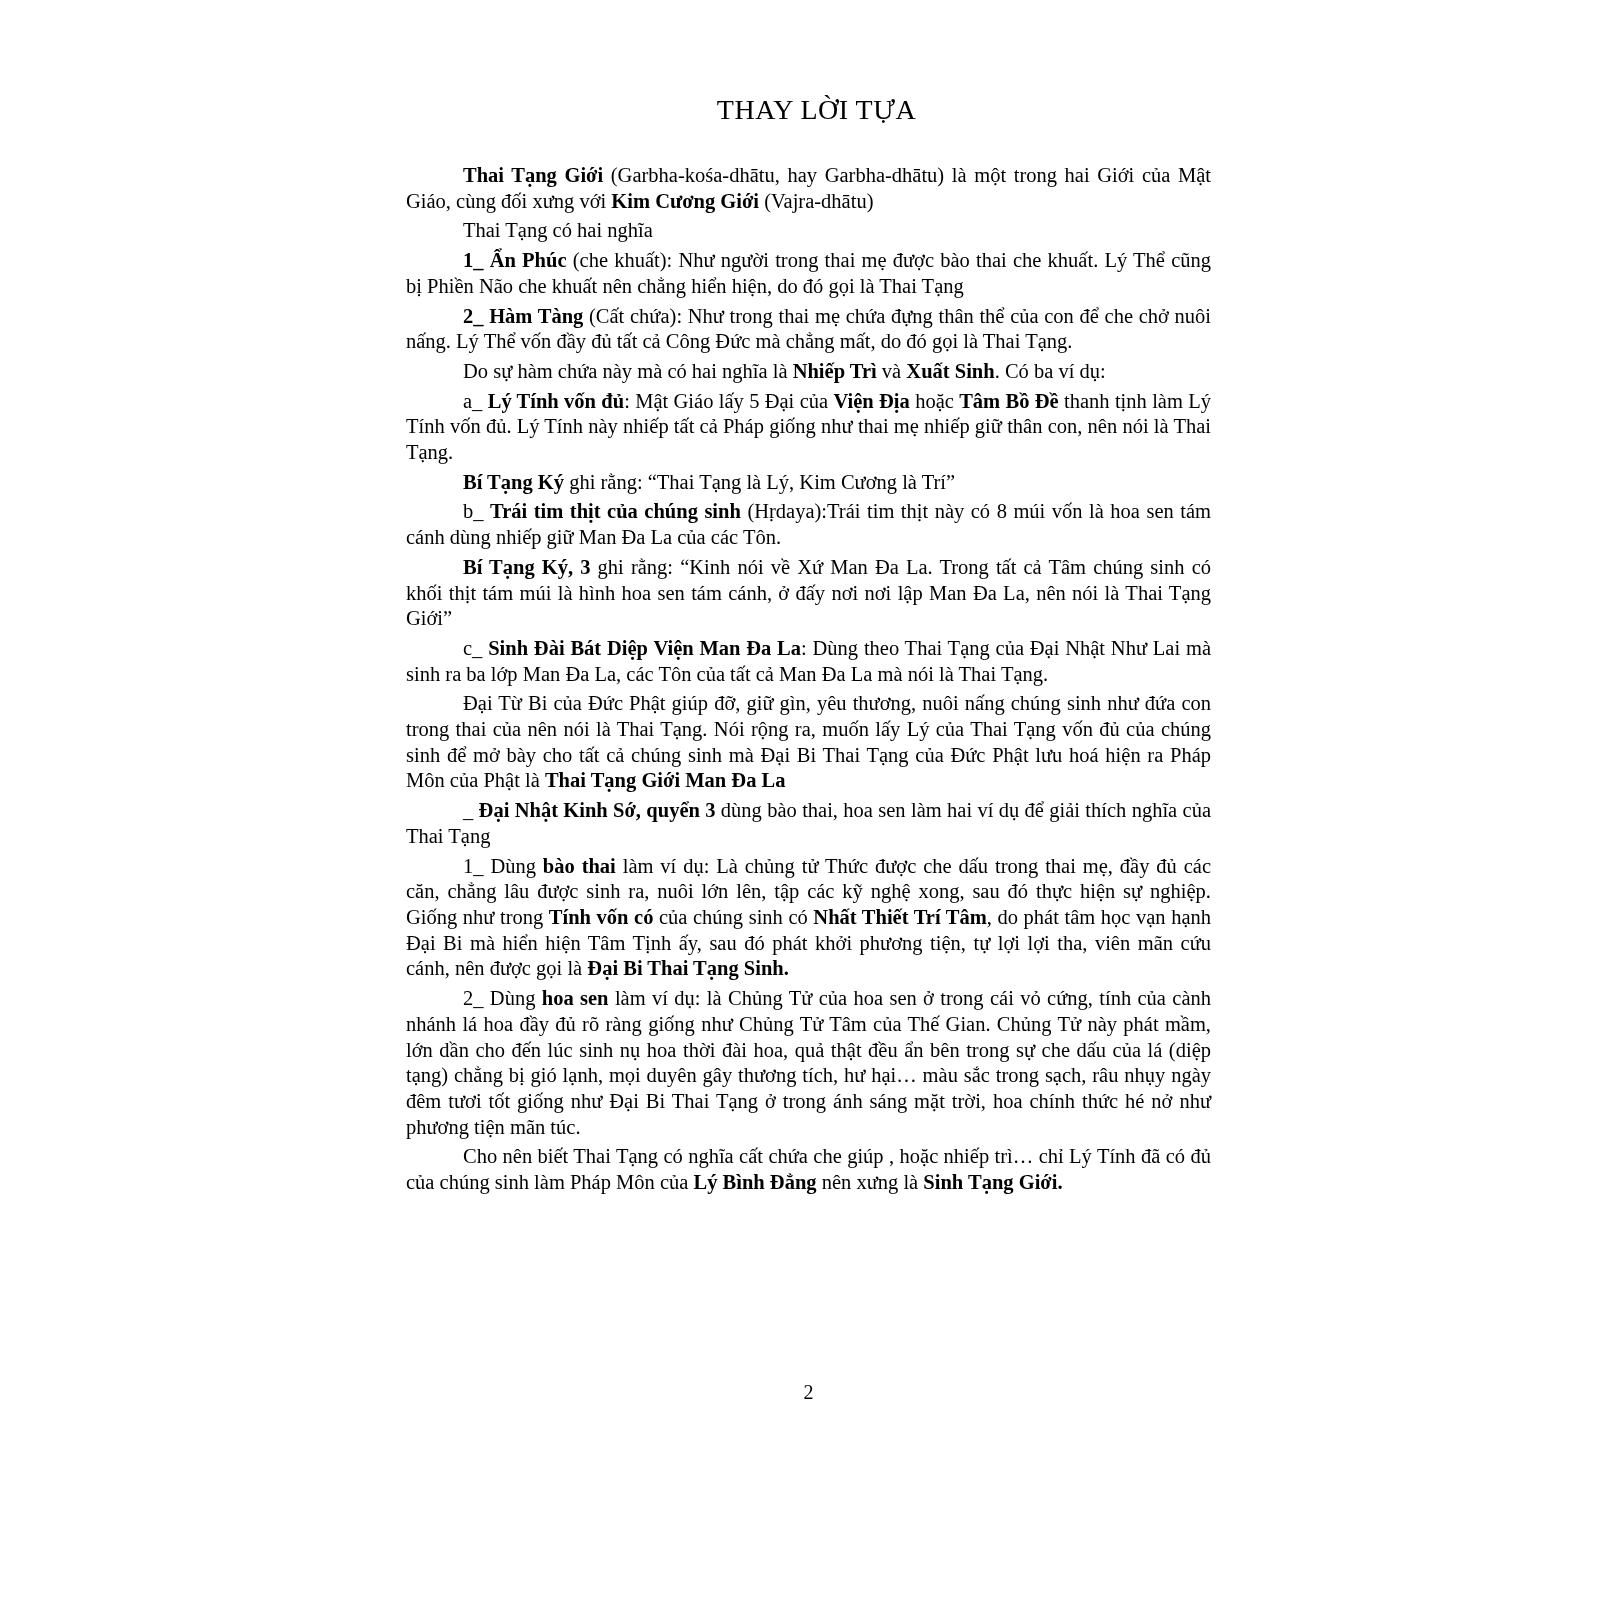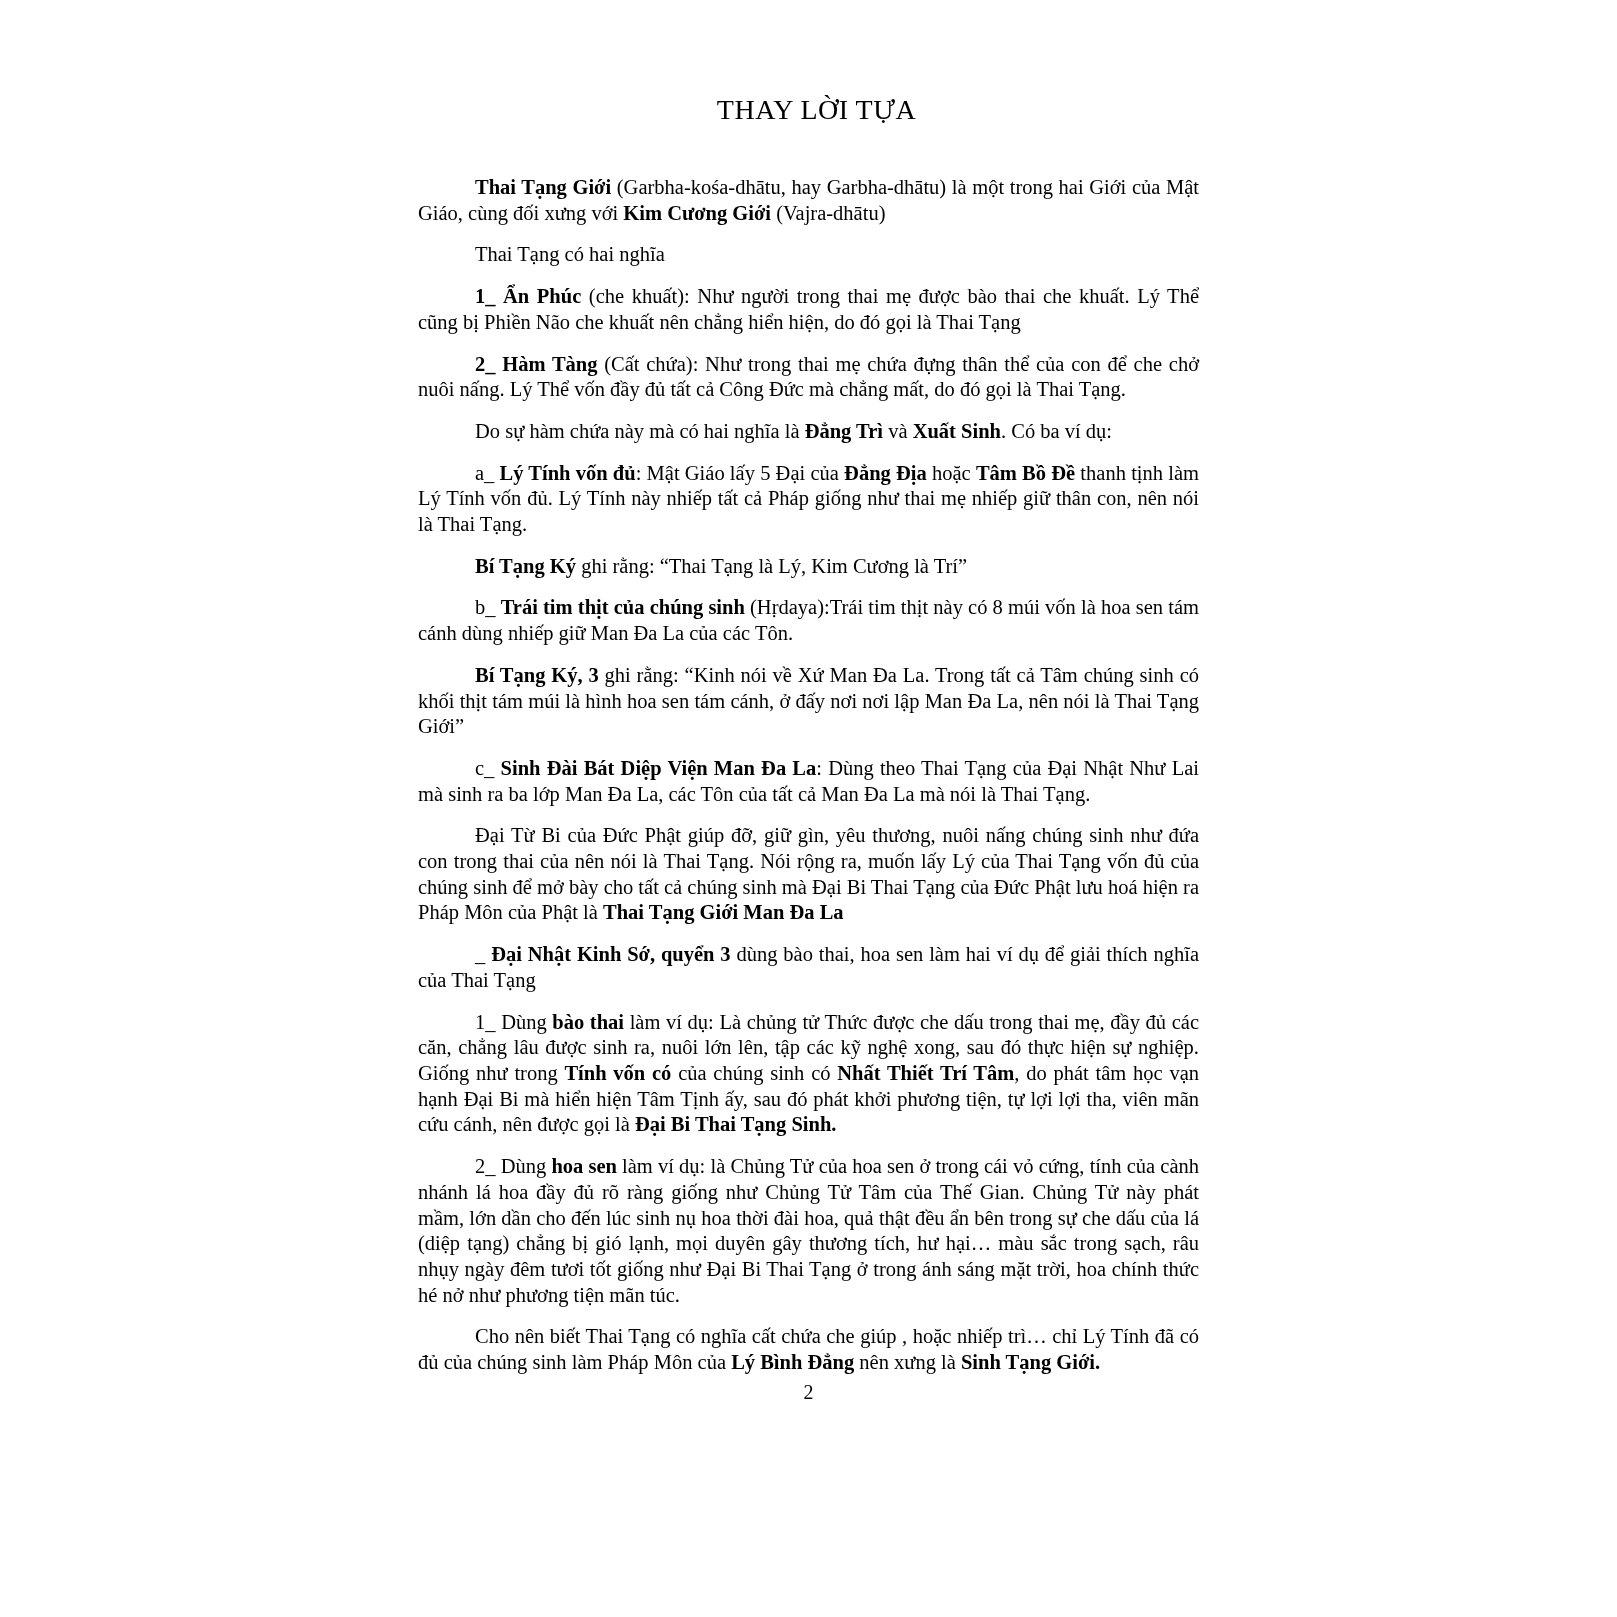--- a/index.html
+++ b/index.html
@@ -30,21 +30,21 @@
   .body-col {
     position: absolute;
     top: 159px;
     left: 402px;
     width: 813px;
     font-size: 20.5px;
     line-height: 25.7px;
     text-align: justify;
   }
   .body-col p {
-    margin: 16px;
+    margin: 4px;
     text-indent: 57px;
   }
   .body-col b {
     font-weight: 700;
   }
   .pagenum {
     position: absolute;
     top: 1381px;
     left: 0;
     width: 100%;
@@ -55,22 +55,22 @@
 </head>
 <body>
 
 <div class="page">
   <h1 class="title">THAY LỜI TỰA</h1>
   <div class="body-col" id="doc-body">
       <p><b>Thai Tạng Giới </b><span>(Garbha-kośa-dhātu, hay Garbha-dhātu) là một trong hai Giới của Mật Giáo, cùng đối xưng với </span><b>Kim Cương Giới</b><span> (Vajra-dhātu)</span></p>
       <p><span>Thai Tạng có hai nghĩa</span></p>
       <p><b>1_ Ẩn Phúc</b><span> (che khuất): Như người trong thai mẹ được bào thai che khuất. Lý Thể cũng bị Phiền Não che khuất nên chẳng hiển hiện, do đó gọi là Thai Tạng</span></p>
       <p><b>2_ Hàm Tàng</b><span> (Cất chứa): Như trong thai mẹ chứa đựng thân thể của con để che chở nuôi nấng. Lý Thể vốn đầy đủ tất cả Công Đức mà chẳng mất, do đó gọi là Thai Tạng.</span></p>
-      <p><span>Do sự hàm chứa này mà có hai nghĩa là </span><b>Đẳng Trì</b><span> và </span><b>Xuất Sinh</b><span>. Có ba ví dụ:</span></p>
-      <p><span>a_ </span><b>Lý Tính vốn đủ</b><span>: Mật Giáo lấy 5 Đại của </span><b>Đẳng Địa</b><span> hoặc </span><b>Tâm Bồ Đề</b><span> thanh tịnh làm Lý Tính vốn đủ. Lý Tính này nhiếp tất cả Pháp giống như thai mẹ nhiếp giữ thân con, nên nói là Thai Tạng.</span></p>
+      <p><span>Do sự hàm chứa này mà có hai nghĩa là </span><b>Nhiếp Trì</b><span> và </span><b>Xuất Sinh</b><span>. Có ba ví dụ:</span></p>
+      <p><span>a_ </span><b>Lý Tính vốn đủ</b><span>: Mật Giáo lấy 5 Đại của </span><b>Viện Địa</b><span> hoặc </span><b>Tâm Bồ Đề</b><span> thanh tịnh làm Lý Tính vốn đủ. Lý Tính này nhiếp tất cả Pháp giống như thai mẹ nhiếp giữ thân con, nên nói là Thai Tạng.</span></p>
       <p><b>Bí Tạng Ký</b><span> ghi rằng: “Thai Tạng là Lý, Kim Cương là Trí”</span></p>
       <p><span>b_ </span><b>Trái tim thịt của chúng sinh</b><span> (Hṛdaya):Trái tim thịt này có 8 múi vốn là hoa sen tám cánh dùng nhiếp giữ Man Đa La của các Tôn.</span></p>
       <p><b>Bí Tạng Ký, 3</b><span> ghi rằng: “Kinh nói về Xứ Man Đa La. Trong tất cả Tâm chúng sinh có khối thịt tám múi là hình hoa sen tám cánh, ở đấy nơi nơi lập Man Đa La, nên nói là Thai Tạng Giới”</span></p>
       <p><span>c_ </span><b>Sinh Đài Bát Diệp Viện Man Đa La</b><span>: Dùng theo Thai Tạng của Đại Nhật Như Lai mà sinh ra ba lớp Man Đa La, các Tôn của tất cả Man Đa La mà nói là Thai Tạng.</span></p>
       <p><span>Đại Từ Bi của Đức Phật giúp đỡ, giữ gìn, yêu thương, nuôi nấng chúng sinh như đứa con trong thai của nên nói là Thai Tạng. Nói rộng ra, muốn lấy Lý của Thai Tạng vốn đủ của chúng sinh để mở bày cho tất cả chúng sinh mà Đại Bi Thai Tạng của Đức Phật lưu hoá hiện ra Pháp Môn của Phật là </span><b>Thai Tạng Giới Man Đa La</b></p>
       <p><span>_ </span><b>Đại Nhật Kinh Sớ, quyển 3</b><span> dùng bào thai, hoa sen làm hai ví dụ để giải thích nghĩa của Thai Tạng</span></p>
       <p><span>1_ Dùng </span><b>bào thai</b><span> làm ví dụ: Là chủng tử Thức được che dấu trong thai mẹ, đầy đủ các căn, chẳng lâu được sinh ra, nuôi lớn lên, tập các kỹ nghệ xong, sau đó thực hiện sự nghiệp. Giống như trong </span><b>Tính vốn có</b><span> của chúng sinh có </span><b>Nhất Thiết Trí Tâm</b><span>, do phát tâm học vạn hạnh Đại Bi mà hiển hiện Tâm Tịnh ấy, sau đó phát khởi phương tiện, tự lợi lợi tha, viên mãn cứu cánh, nên được gọi là </span><b>Đại Bi Thai Tạng Sinh.</b></p>
       <p><span>2_ Dùng </span><b>hoa sen</b><span> làm ví dụ: là Chủng Tử của hoa sen ở trong cái vỏ cứng, tính của cành nhánh lá hoa đầy đủ rõ ràng giống như Chủng Tử Tâm của Thế Gian. Chủng Tử này phát mầm, lớn dần cho đến lúc sinh nụ hoa thời đài hoa, quả thật đều ẩn bên trong sự che dấu của lá (diệp tạng) chẳng bị gió lạnh, mọi duyên gây thương tích, hư hại… màu sắc trong sạch, râu nhụy ngày đêm tươi tốt giống như Đại Bi Thai Tạng ở trong ánh sáng mặt trời, hoa chính thức hé nở như phương tiện mãn túc.</span></p>
       <p><span>Cho nên biết Thai Tạng có nghĩa cất chứa che giúp , hoặc nhiếp trì… chỉ Lý Tính đã có đủ của chúng sinh làm Pháp Môn của </span><b>Lý Bình Đẳng</b><span> nên xưng là </span><b>Sinh Tạng Giới.</b></p>
     </div>

